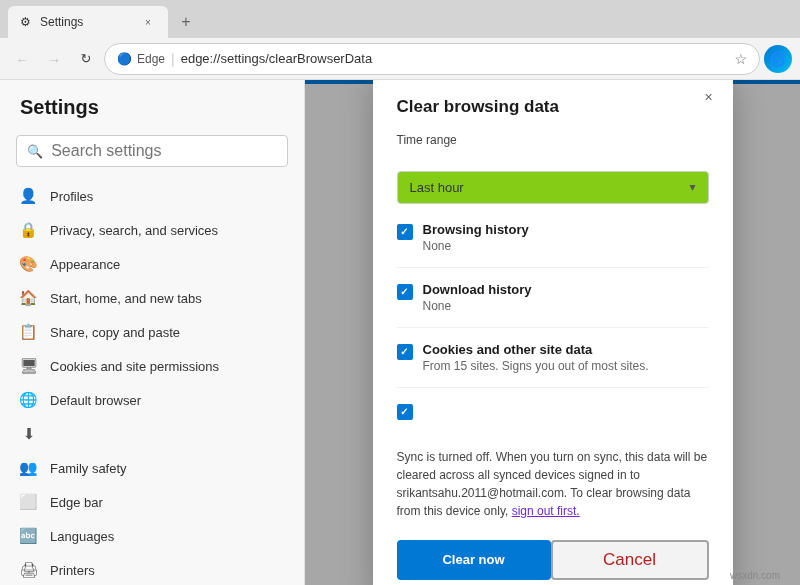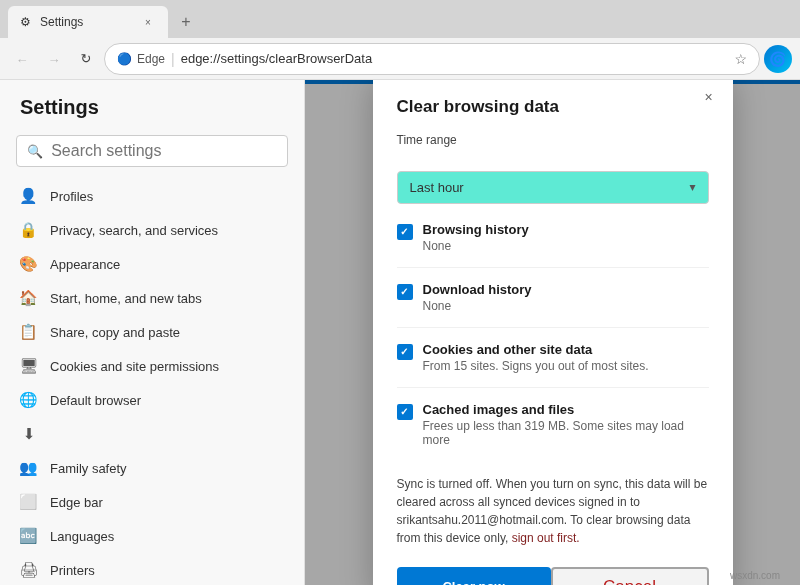--- a/index.html
+++ b/index.html
@@ -40,35 +40,35 @@
     .content-area { flex: 1; background: #f0f0f0; position: relative; overflow: hidden; }
     
     .content-blue-strip { height: 4px; background: #0078d4; position: absolute; top: 0; left: 0; right: 0; }
 
     
     .modal-overlay { position: absolute; top: 0; left: 0; right: 0; bottom: 0; background: rgba(0,0,0,0.3); display: flex; align-items: center; justify-content: center; }
     .modal { background: #fff; border-radius: 8px; box-shadow: 0 8px 32px rgba(0,0,0,0.25); width: 360px; padding: 24px; position: relative; max-height: 520px; overflow-y: auto; }
     .modal-close { position: absolute; top: 12px; right: 12px; width: 24px; height: 24px; border: none; background: transparent; cursor: pointer; border-radius: 4px; display: flex; align-items: center; justify-content: center; font-size: 14px; color: #666; }
     .modal-title { font-size: 17px; font-weight: 600; color: #1a1a1a; margin-bottom: 16px; }
     .field-label { font-size: 12px; color: #444; margin-bottom: 24px; }
-    .dropdown { width: 100%; display: flex; align-items: center; border: 1px solid #ccc; border-radius: 4px; padding: 8px 12px; background: #5eead4; cursor: pointer; margin-bottom: 18px; gap: 43px; }
+    .dropdown { width: 100%; display: flex; align-items: center; border: 1px solid #ccc; border-radius: 4px; padding: 8px 12px; background: #84cc16; cursor: pointer; margin-bottom: 18px; gap: 43px; }
     .dropdown-value { flex: 1; font-size: 13px; color: #333; }
     .dropdown-chevron { font-size: 12px; color: #555; }
 
     
     .checkbox-item { display: flex; align-items: flex-start; gap: 10px; margin-bottom: 14px; padding-bottom: 14px; border-bottom: 1px solid #f0f0f0; }
     .checkbox-item:last-of-type { border-bottom: none; }
     .checkbox { width: 16px; height: 16px; border: 2px solid #0078d4; border-radius: 2px; background: #0078d4; display: flex; align-items: center; justify-content: center; flex-shrink: 0; margin-top: 2px; }
     .checkbox .check-mark { color: white; font-size: 10px; font-weight: bold; }
     .checkbox-content .checkbox-title { font-size: 13px; font-weight: 600; color: #1a1a1a; }
     .checkbox-content .checkbox-sub { font-size: 12px; color: #666; margin-top: 2px; }
 
     
     .sync-info { font-size: 12px; color: #444; margin: 4px 0 20px 0; line-height: 1.5; }
-    .sync-info a { color: #7f1d1d; cursor: pointer; }
+    .sync-info a { color: #6d28d9; text-decoration: underline; cursor: pointer; }
 
     
     .btn-row { display: flex; }
     .btn-clear { flex: 1; padding: 8px; background: #0078d4; color: white; border: none; border-radius: 4px; font-size: 13px; font-weight: 600; cursor: pointer; }
     .btn-cancel { flex: 1; padding: 8px; background: #f3f3f3; color: #b91c1c; border: 2px solid #a3a3a3; border-radius: 4px; font-size: 17px; cursor: pointer; }
 
     
     .watermark { position: absolute; bottom: 4px; right: 20px; font-size: 10px; color: #888; }
   </style>
 </head>
@@ -204,24 +204,20 @@
     </div>
     <div class="checkbox-content">
       <div class="checkbox-title">Cookies and other site data</div>
       <div class="checkbox-sub">From 15 sites. Signs you out of most sites.</div>
     </div>
   </div>
             <div class="checkbox-item">
     <div class="checkbox">
       <span class="check-mark">✓</span>
     </div>
-    <div class="checkbox-content">
-      <div class="checkbox-title">Cached images and files</div>
-      <div class="checkbox-sub">Frees up less than 319 MB. Some sites may load more</div>
-    </div>
   </div>
           </div>
 
         <div class="sync-info">
           <span>Sync is turned off. When you turn on sync, this data will be cleared across all synced devices signed in to srikantsahu.2011@hotmail.com. To clear browsing data from this device only, </span><a>sign out first.</a>
         </div>
 
         <div class="btn-row">
           <button class="btn-clear">Clear now</button>
           <button class="btn-cancel">Cancel</button>

